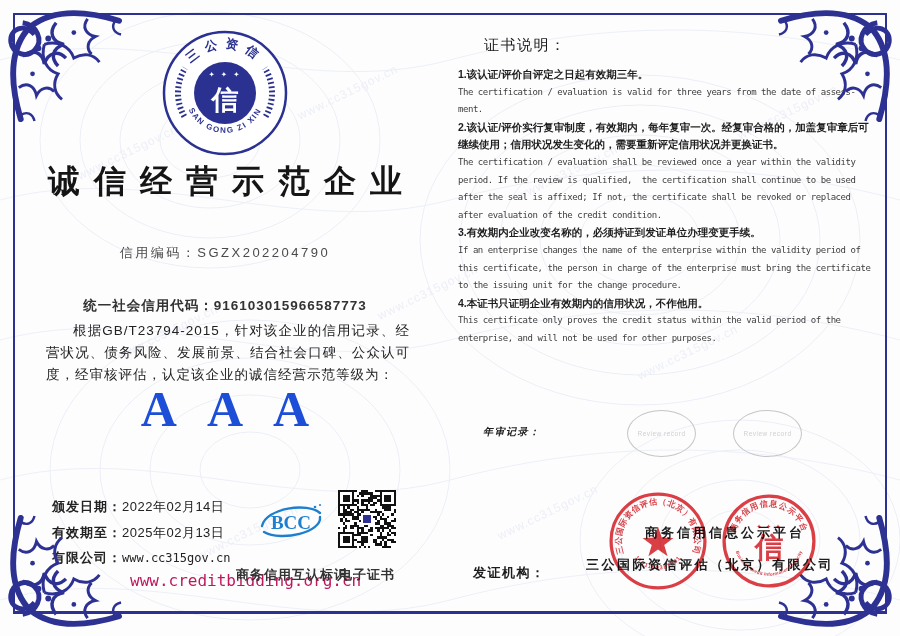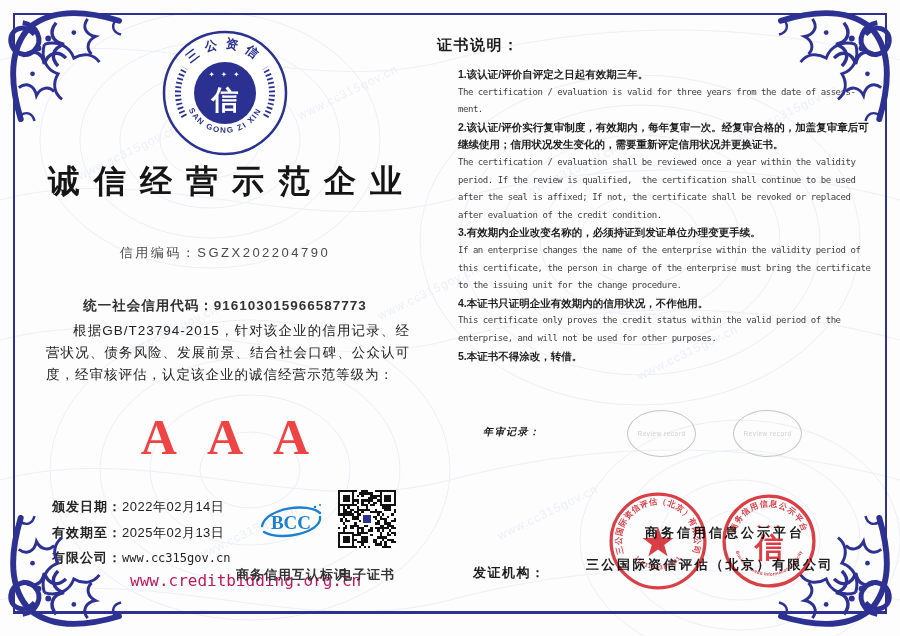--- a/index.html
+++ b/index.html
@@ -16,35 +16,35 @@
   .abs{position:absolute;z-index:2;}
 
   
   .logo{left:162px;top:30px;width:126px;height:126px;}
   .title{left:28px;top:160px;width:394px;text-align:center;font-family:"Liberation Serif",serif;
          font-weight:700;font-size:32px;letter-spacing:14px;padding-left:14px;box-sizing:border-box;color:#151515;}
   .code-row{left:28px;top:244px;width:394px;text-align:center;font-size:13px;letter-spacing:2.5px;color:#4a4a4a;}
   .uscc-row{left:28px;top:297px;width:394px;text-align:center;font-size:13.5px;letter-spacing:1px;color:#333;font-weight:600;}
   .statement{left:46px;top:320px;width:364px;font-size:13.5px;line-height:22px;letter-spacing:1px;
              color:#222;text-align:justify;text-indent:2em;font-weight:500;}
-  .grade{left:28px;top:408px;width:394px;text-align:center;font-family:"Liberation Serif",serif;
-         font-weight:700;font-size:50px;line-height:58px;color:#ef4444;letter-spacing:30px;padding-left:30px;box-sizing:border-box;}
+  .grade{left:28px;top:380px;width:394px;text-align:center;font-family:"Liberation Serif",serif;
+         font-weight:700;font-size:50px;line-height:58px;color:#1d4ed8;letter-spacing:30px;padding-left:30px;box-sizing:border-box;}
   .info-row{left:52px;font-size:13px;color:#222;white-space:nowrap;}
   .info-row .lbl{font-weight:700;letter-spacing:1px;text-align:right;}
   .info-row .val{letter-spacing:.5px;}
   .info-row .url{font-family:"DejaVu Sans Mono",monospace;font-size:12px;letter-spacing:0;}
   .url2{left:130px;font-family:"DejaVu Sans Mono",monospace;font-size:16px;color:#be185d;}
   .bcc{left:256px;top:498px;width:70px;height:46px;}
   .qr{left:338px;top:490px;width:58px;height:58px;}
   .caption{font-size:13px;font-weight:700;letter-spacing:1px;color:#333;text-align:center;}
   .cap-bcc{left:236px;top:566px;width:112px;}
   .cap-qr{left:328px;top:566px;width:78px;}
 
   
-  .notes-title{left:437px;top:36px;font-size:15px;font-weight:700;letter-spacing:1.5px;color:#1c1c1c;}
+  .notes-title{left:484px;top:36px;font-size:15px;font-weight:400;letter-spacing:1.5px;color:#1c1c1c;}
   .notes{left:458px;top:66px;width:428px;}
   .note-zh{font-size:10.5px;font-weight:700;color:#1d1d1d;line-height:17.6px;white-space:pre-wrap;}
   .note-en{font-family:"DejaVu Sans Mono",monospace;font-size:9px;letter-spacing:-0.45px;
            color:#3c3c3c;line-height:17.6px;white-space:pre-wrap;}
   .annual-lbl{left:483px;top:425px;font-size:10px;font-weight:700;letter-spacing:1.5px;color:#1c1c1c;font-style:italic;}
   .oval{border:1px solid #c6c6c6;border-radius:50%;width:67px;height:45px;display:flex;align-items:center;justify-content:center;}
   .oval-1{left:627px;top:410px;}
   .oval-2{left:733px;top:410px;}
   .oval span{font-size:6.5px;color:#d0d0d0;letter-spacing:.5px;}
   .issuer-lbl{left:473px;top:527px;font-size:13px;font-weight:700;letter-spacing:1.5px;color:#1c1c1c;margin-top:37px;}
@@ -449,21 +449,20 @@
       <div class="note-en">If an enterprise changes the name of the enterprise within the validity period of
 this certificate, the person in charge of the enterprise must bring the certificate
 to the issuing unit for the change procedure.</div>
     </div>
     <div>
       <div class="note-zh">4.本证书只证明企业有效期内的信用状况，不作他用。</div>
       <div class="note-en">This certificate only proves the credit status within the valid period of the
 enterprise, and will not be used for other purposes.</div>
     </div>
     <div>
-      <div class="note-zh">5.本证书不得涂改，转借。</div>
     </div>
   </div>
 
   <div class="abs annual-lbl">年审记录：</div>
   <div class="abs oval oval-1">
     <span>Review record</span>
   </div>
   <div class="abs oval oval-2">
     <span>Review record</span>
   </div>

